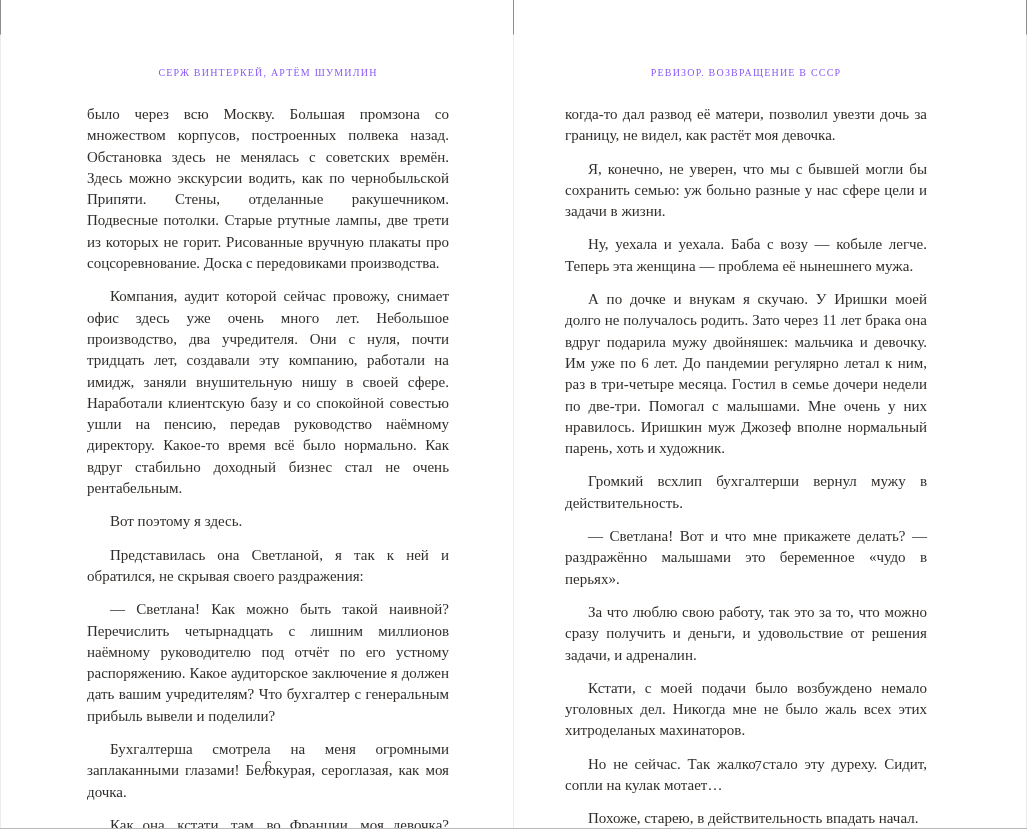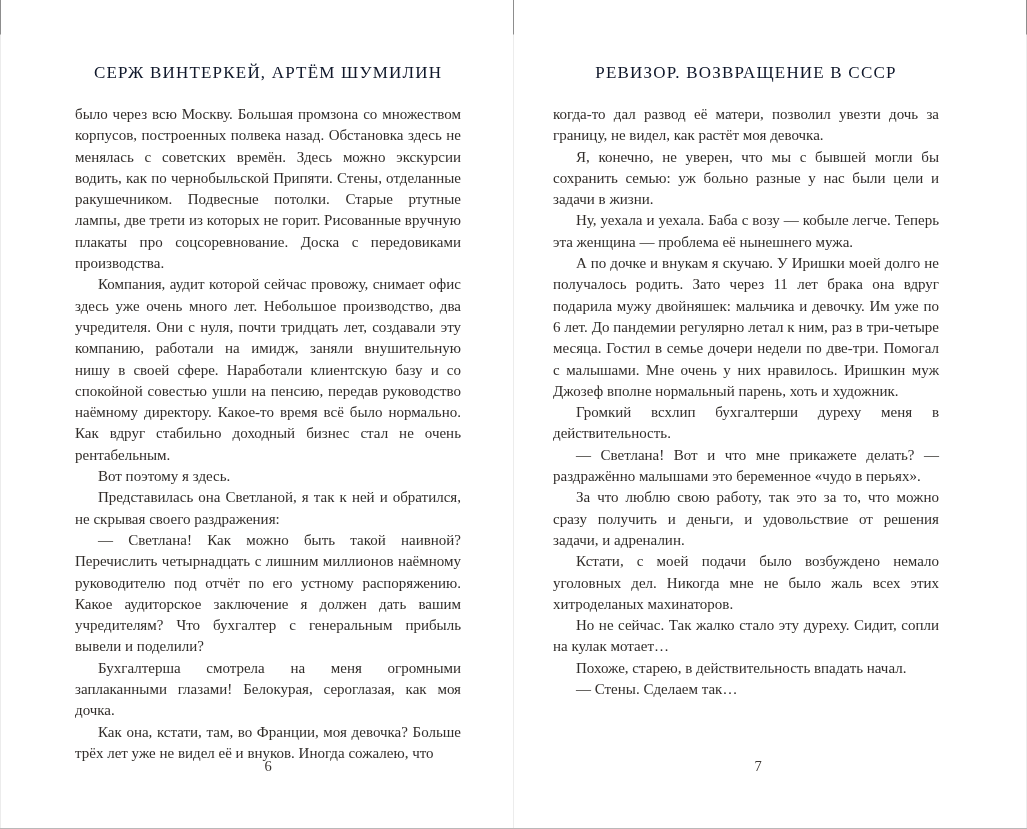--- a/index.html
+++ b/index.html
@@ -14,36 +14,36 @@
   }
 
   .spread { display: flex; width: 1027px; height: 829px; }
   .page { position: relative; width: 513px; height: 829px; }
   .page .content { position: absolute; top: 66px; }
   .page-left .content  { left: 75px; width: 386px; }
   .page-right .content { left: 40px; width: 386px; }
 
   .running-head {
     text-align: center;
-    font-size: 17px;
+    font-size: 10px;
     line-height: 14px;
     letter-spacing: 1.2px;
-    color: #0f172a;
+    color: #8b5cf6;
     margin-bottom: 24px;
     white-space: nowrap;
   }
 
   .body-text {
     text-align: justify;
     font-size: 15px;
     line-height: 21.3px;
     hyphens: auto;
     -webkit-hyphens: auto;
   }
-  .para { margin: 0; text-indent: 23px; }
+  .para { margin: 12px; text-indent: 23px; }
   .para.noindent { text-indent: 0; }
 
   .page-number {
     position: absolute;
     bottom: 54px;
     text-align: center;
     font-size: 14.5px;
     color: #3a3531;
   }
   .page-left .page-number  { left: 75px; width: 386px; }
@@ -78,24 +78,24 @@
         </div>
     </div>
     <div class="page-number">6</div>
   </div>
 
   <div class="page page-right">
     <div class="content">
       <div class="running-head">РЕВИЗОР. ВОЗВРАЩЕНИЕ В СССР</div>
       <div class="body-text">
           <p class="para noindent">когда-то дал развод её матери, позволил увезти дочь за границу, не видел, как растёт моя девочка.</p>
-          <p class="para">Я, конечно, не уверен, что мы с бывшей могли бы сохранить семью: уж больно разные у нас были цели и задачи в жизни.</p>
+          <p class="para">Я, конечно, не уверен, что мы с бывшей могли бы сохранить семью: уж больно разные у нас сфере цели и задачи в жизни.</p>
           <p class="para">Ну, уехала и уехала. Баба с возу — кобыле легче. Теперь эта женщина — проблема её нынешнего мужа.</p>
           <p class="para">А по дочке и внукам я скучаю. У Иришки моей долго не получалось родить. Зато через 11 лет брака она вдруг подарила мужу двойняшек: мальчика и девочку. Им уже по 6 лет. До пандемии регулярно летал к ним, раз в три-четыре месяца. Гостил в семье дочери недели по две-три. Помогал с малышами. Мне очень у них нравилось. Иришкин муж Джозеф вполне нормальный парень, хоть и художник.</p>
-          <p class="para">Громкий всхлип бухгалтерши дуреху меня в действительность.</p>
+          <p class="para">Громкий всхлип бухгалтерши вернул мужу в действительность.</p>
           <p class="para">— Светлана! Вот и что мне прикажете делать? — раздражённо малышами это беременное «чудо в перьях».</p>
           <p class="para">За что люблю свою работу, так это за то, что можно сразу получить и деньги, и удовольствие от решения задачи, и адреналин.</p>
           <p class="para">Кстати, с моей подачи было возбуждено немало уголовных дел. Никогда мне не было жаль всех этих хитроделаных махинаторов.</p>
           <p class="para">Но не сейчас. Так жалко стало эту дуреху. Сидит, сопли на кулак мотает…</p>
           <p class="para">Похоже, старею, в действительность впадать начал.</p>
           <p class="para">— Стены. Сделаем так…</p>
         </div>
     </div>
     <div class="page-number">7</div>
   </div>

